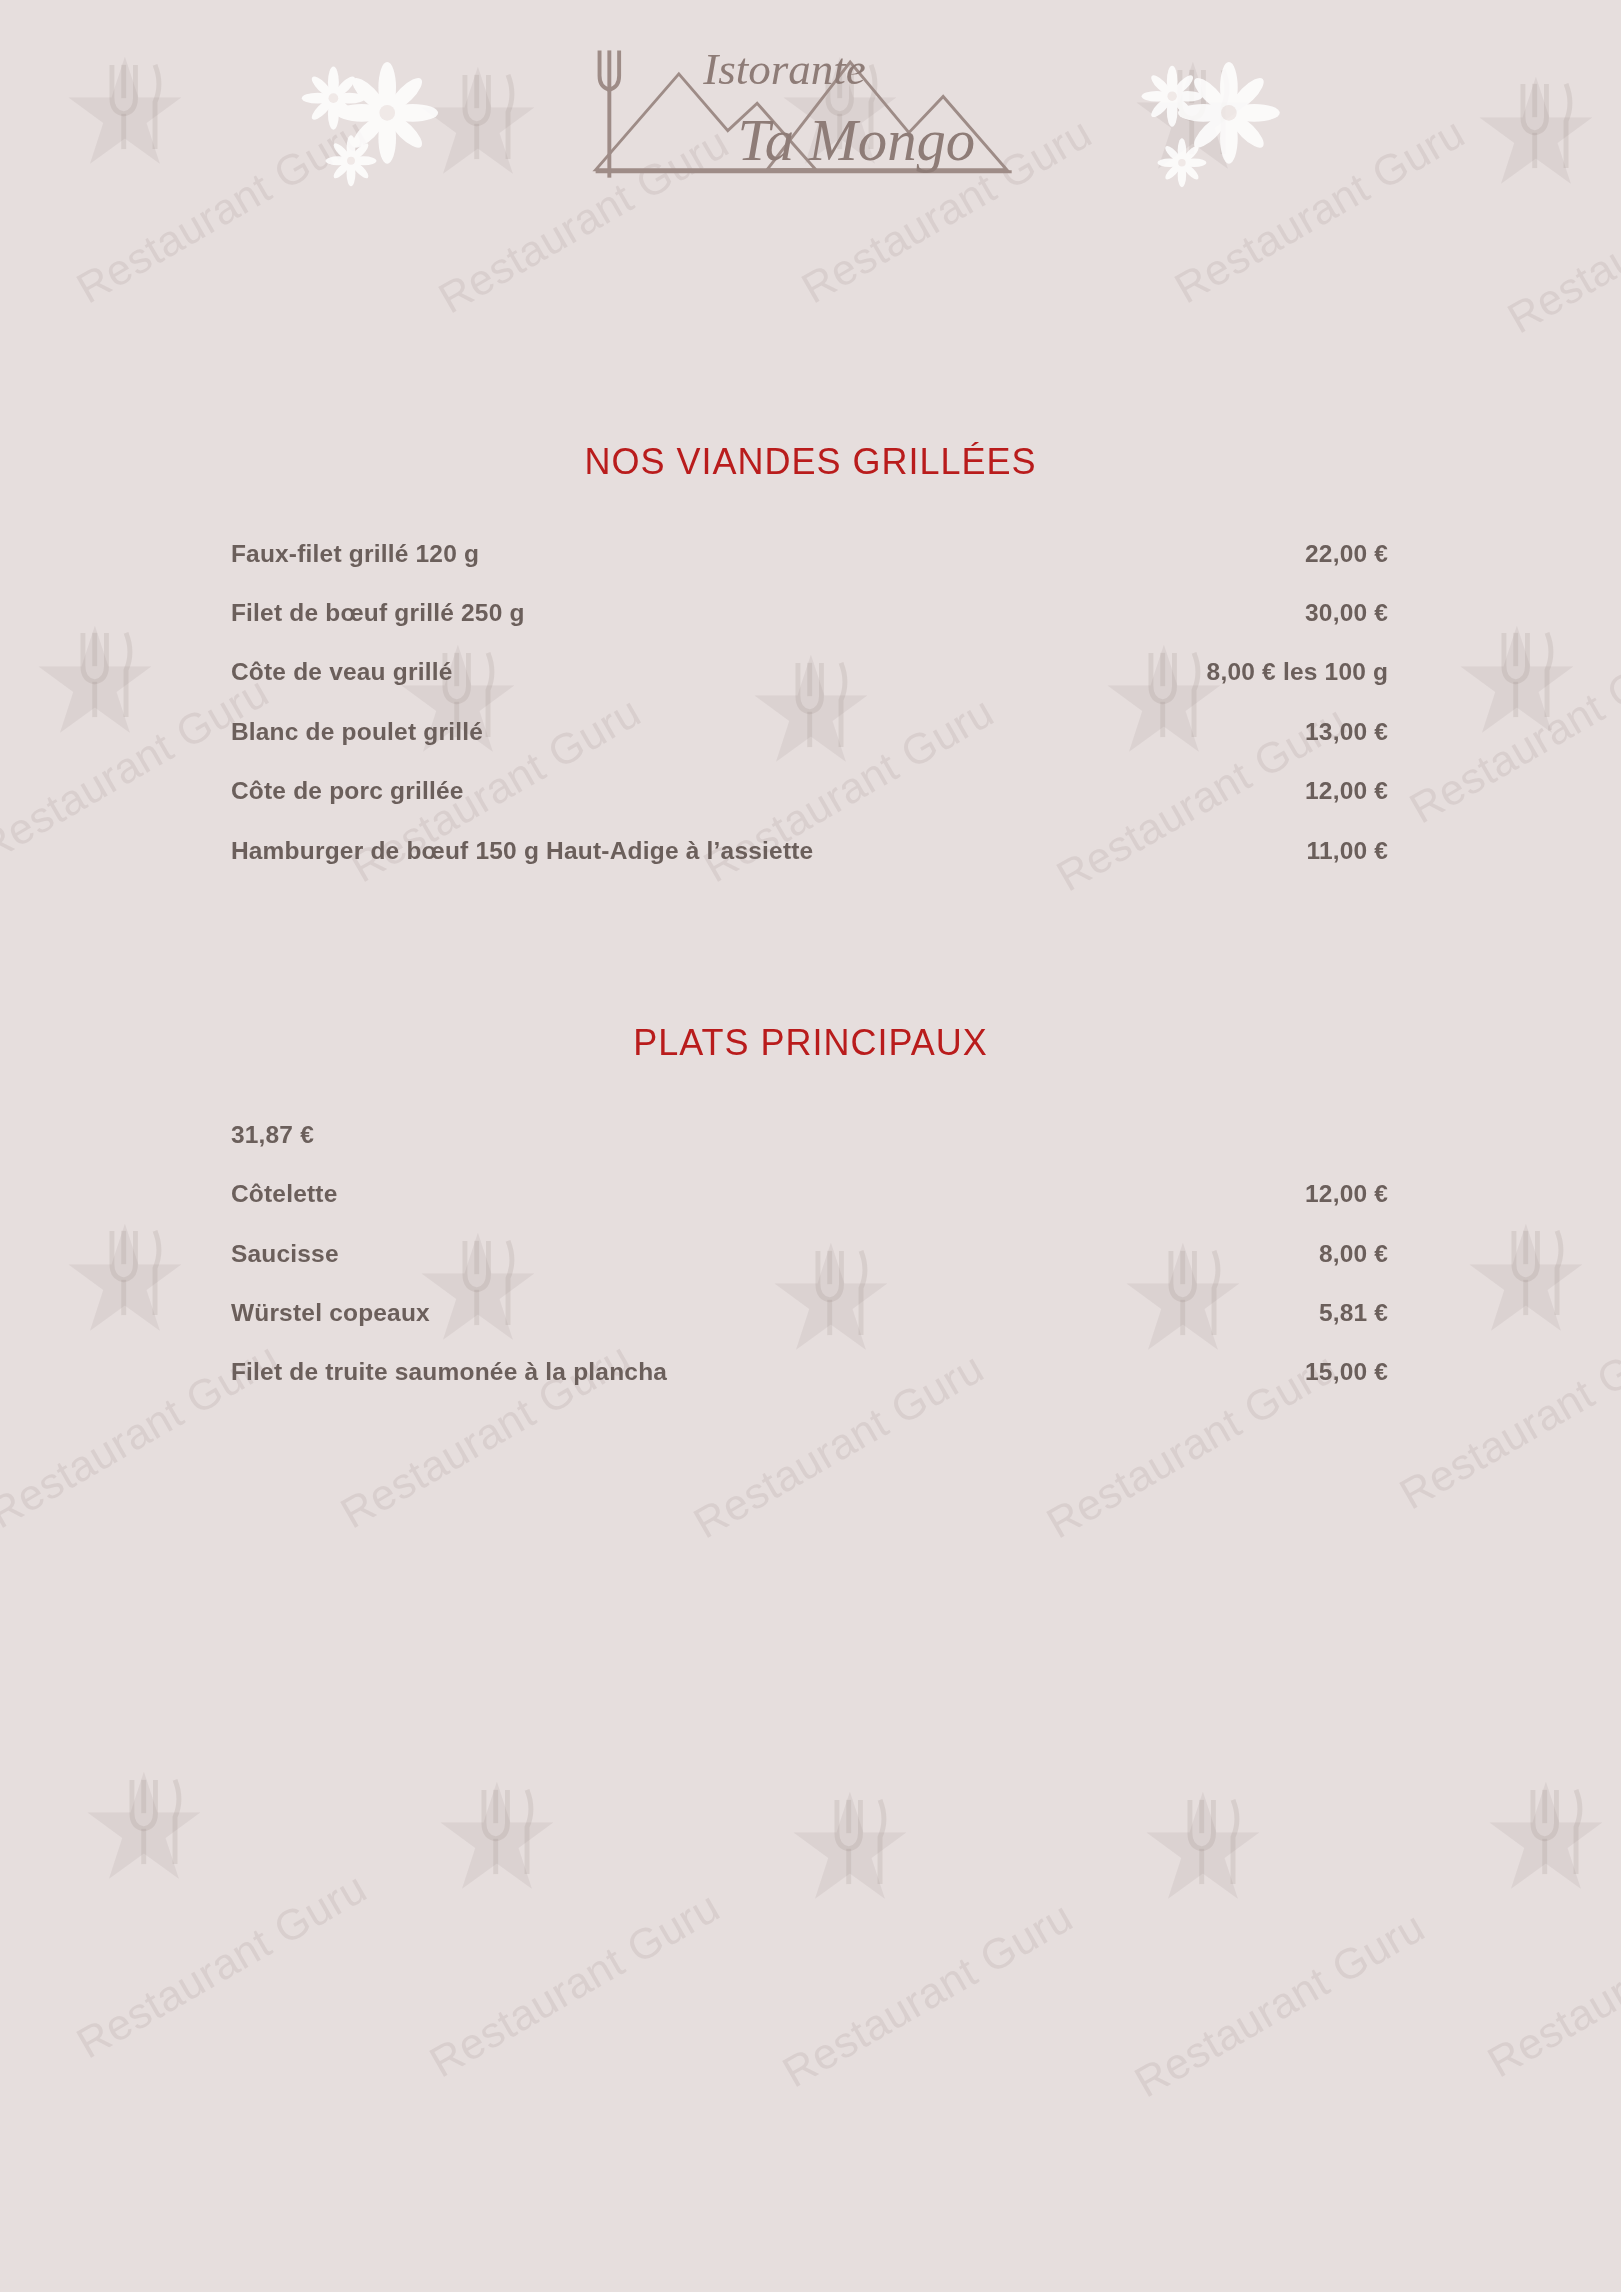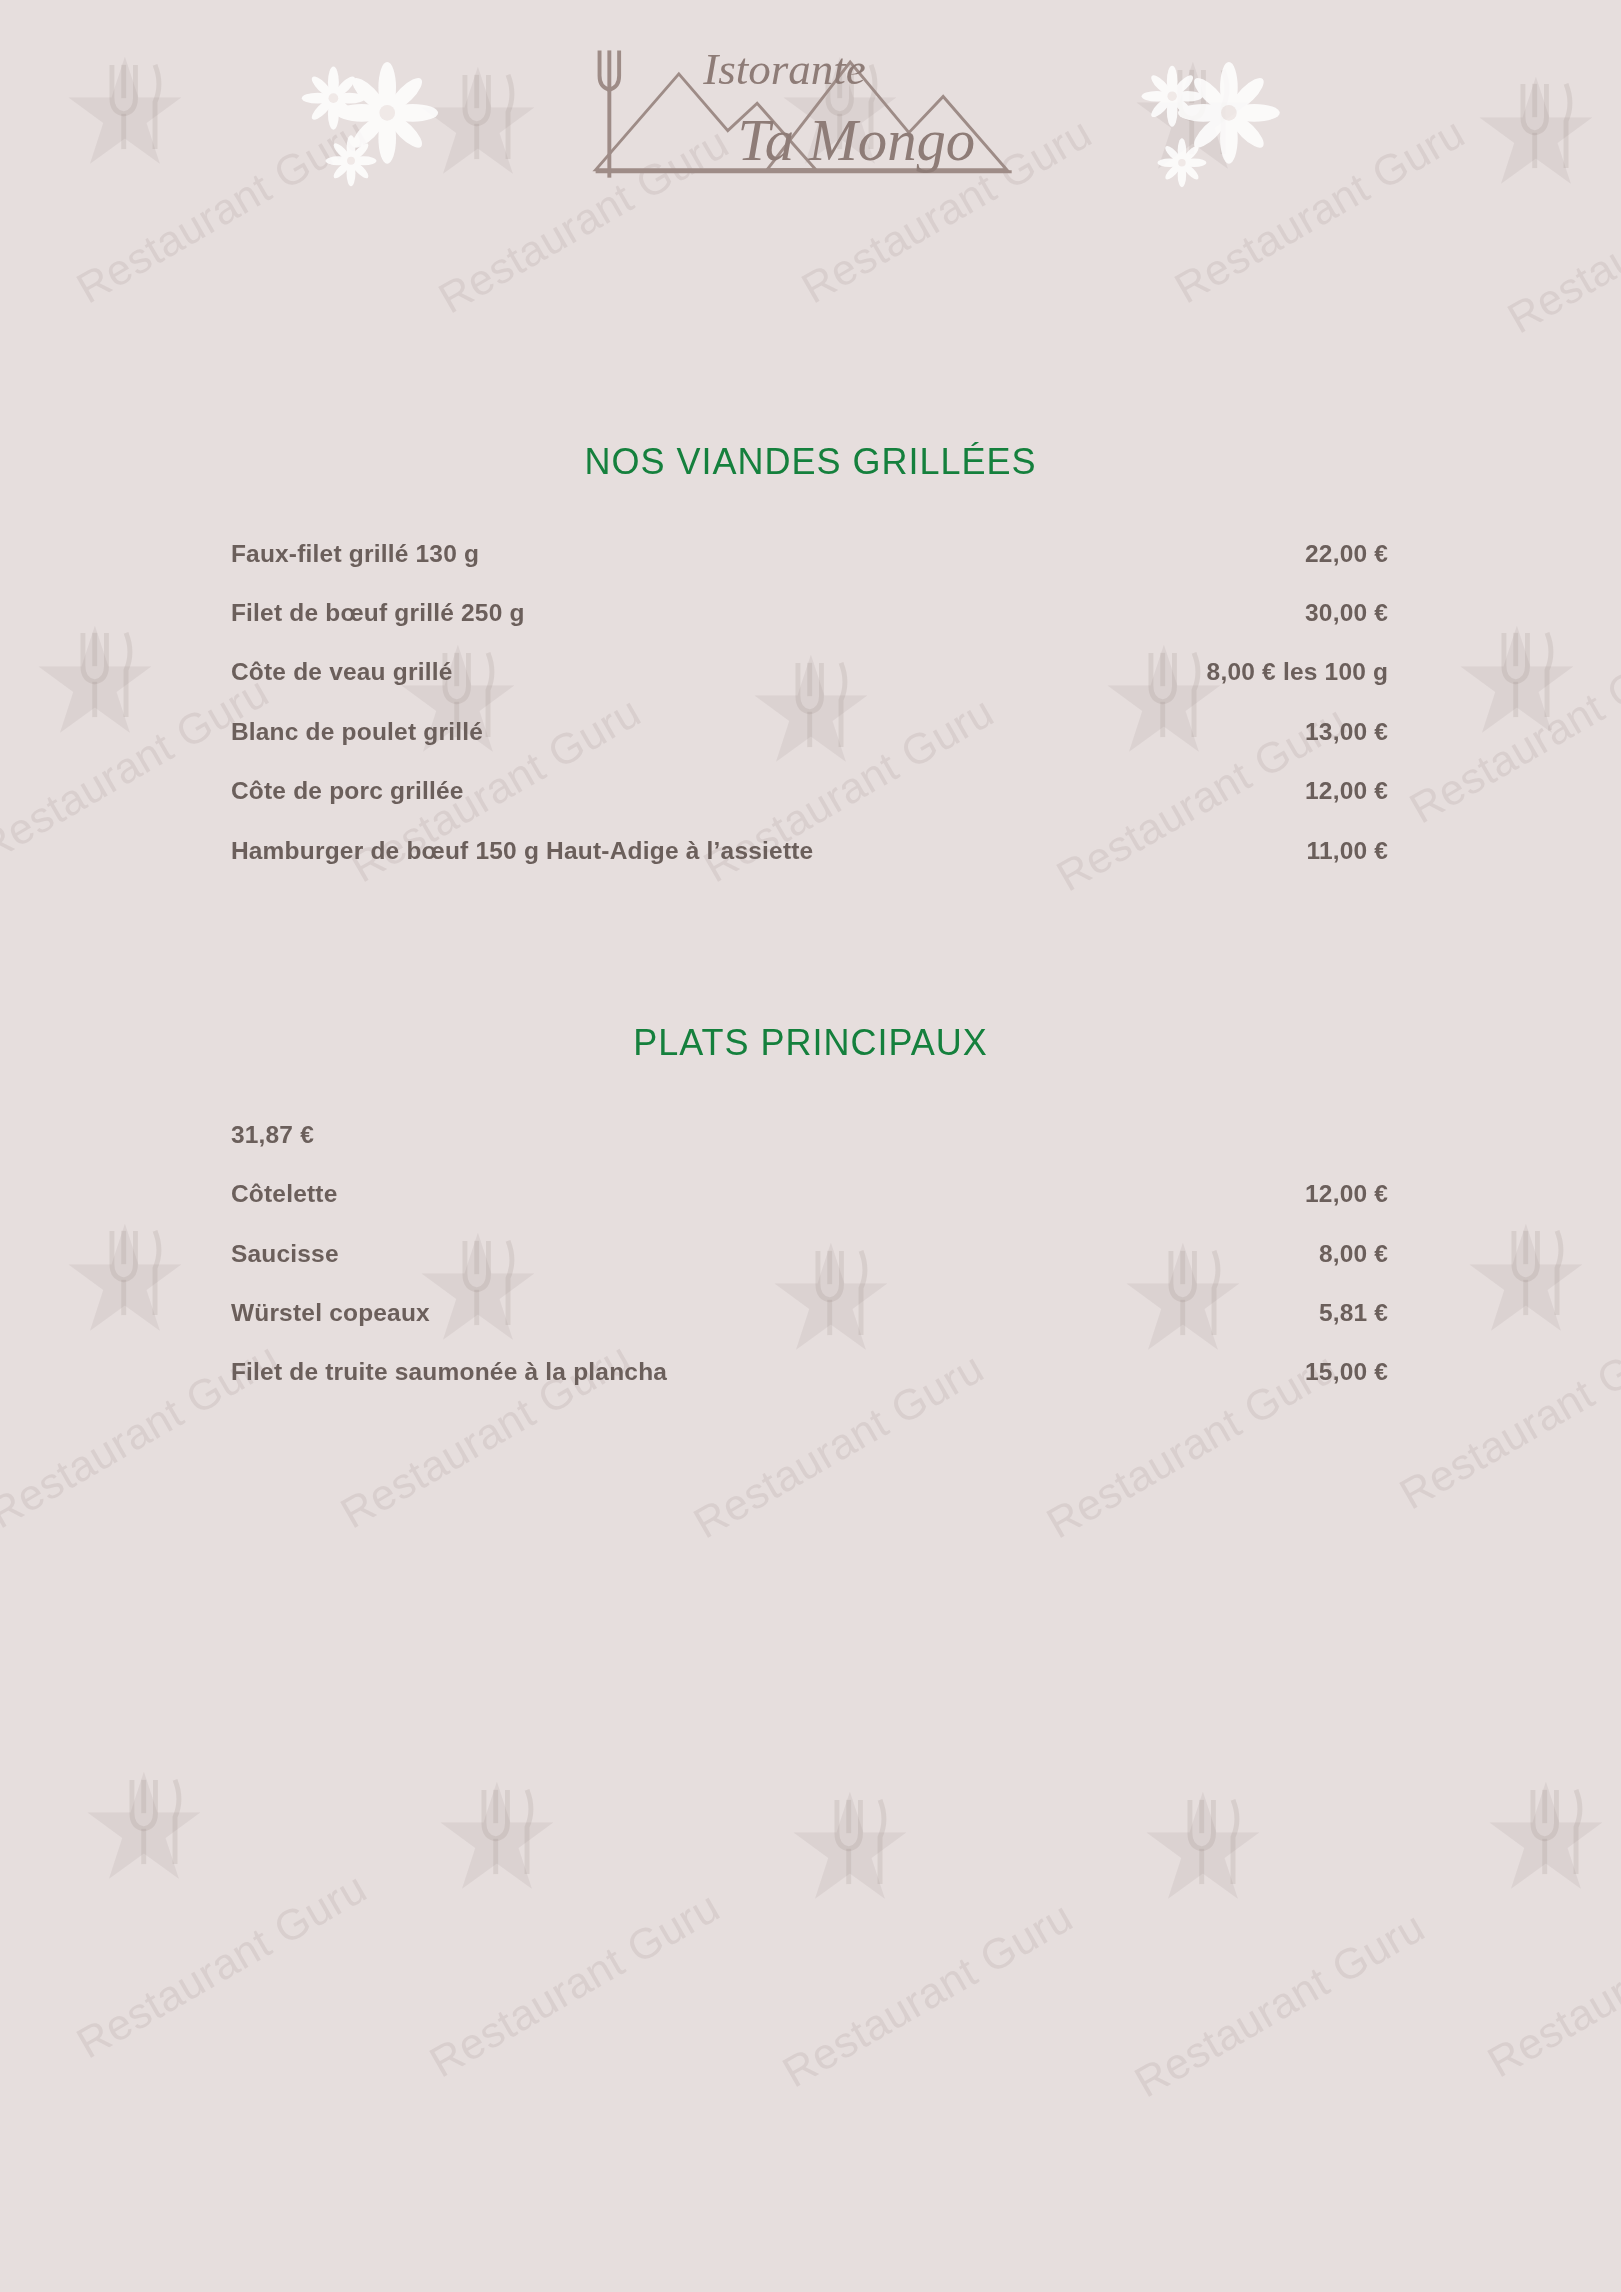--- a/index.html
+++ b/index.html
@@ -76,21 +76,21 @@
     z-index: 2;
     padding: 0 225px;
     box-sizing: border-box;
   }
   .section {
     margin-bottom: 69px;
   }
   .section-title {
     text-align: center;
     font-size: 36px;
-    color: #15803d;
+    color: #b91c1c;
     letter-spacing: 1px;
     font-weight: 400;
     margin: 0 0 41px 0;
   }
   .section.grilled .section-title { margin-top: 147px; }
   .section.mains .section-title { margin-top: 142px; }
 
   .items {
     list-style: none;
     margin: 0;
@@ -423,21 +423,21 @@
     </svg>
   </div>
 </div>
 
 <div class="content">
 
   <section class="section grilled">
     <h2 class="section-title">NOS VIANDES GRILLÉES</h2>
     <ul class="items">
       <li class="item">
-        <span class="item-name">Faux-filet grillé 130 g</span>
+        <span class="item-name">Faux-filet grillé 120 g</span>
         <span class="item-price">22,00 €</span>
       </li>
       <li class="item">
         <span class="item-name">Filet de bœuf grillé 250 g</span>
         <span class="item-price">30,00 €</span>
       </li>
       <li class="item">
         <span class="item-name">Côte de veau grillé</span>
         <span class="item-price">8,00 € les 100 g</span>
       </li>

